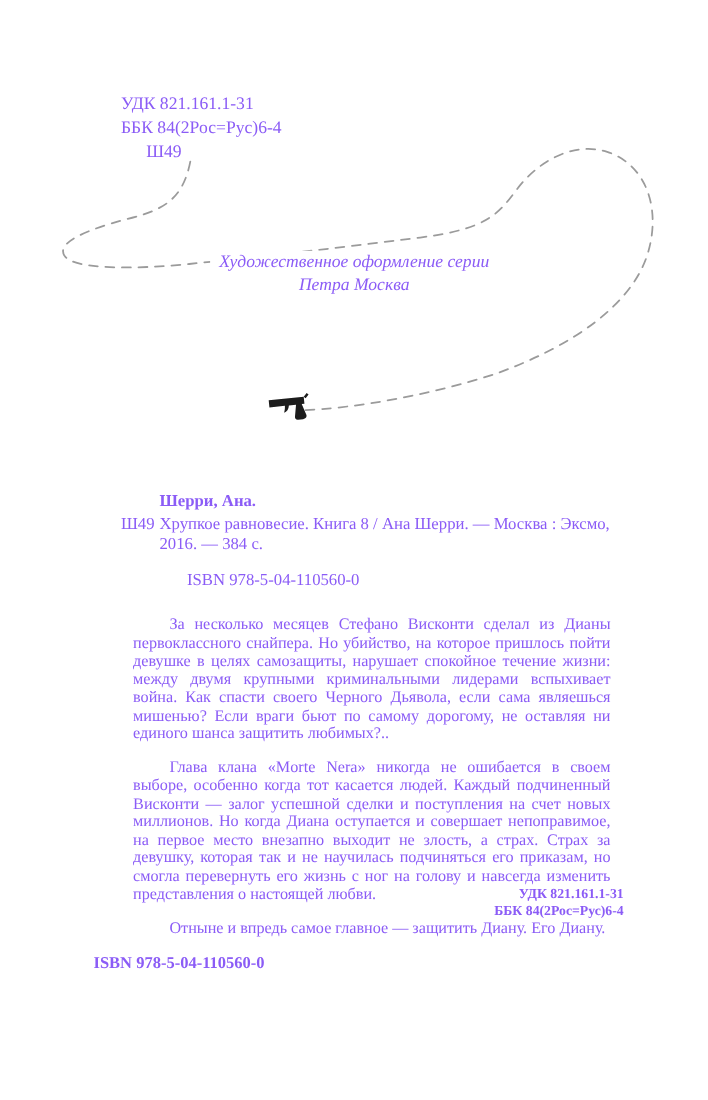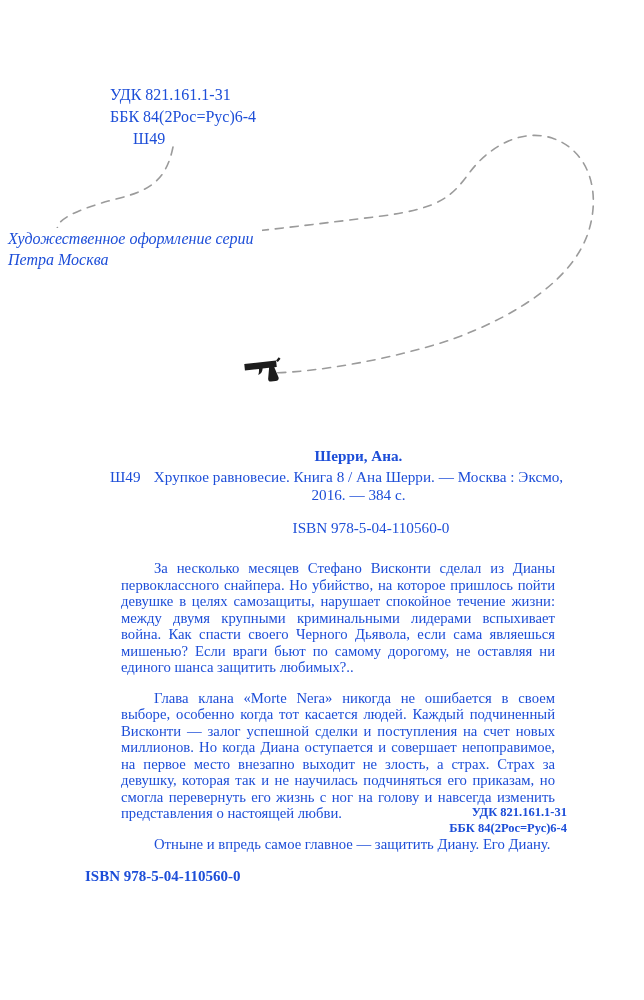--- a/index.html
+++ b/index.html
@@ -1,39 +1,39 @@
 <!DOCTYPE html>
 <html><head>
 <meta charset="utf-8">
 <style>
   html,body{margin:0;padding:0;background:#ffffff;}
   .page{
     position:relative;
     width:644px;height:1000px;
     background:#ffffff;
     font-family:"Liberation Serif","DejaVu Serif",serif;
-    color:#1d4ed8;
+    color:#8b5cf6;
     overflow:hidden;
   }
   .swirl-svg{position:absolute;left:0;top:0;z-index:0;}
   .top-codes{
     position:absolute;left:110px;top:84px;
     font-size:16px;line-height:22px;z-index:1;
   }
   .top-codes .code-line3{padding-left:23px;}
   .series-note{
     position:absolute;left:0;top:228px;width:644px;
-    font-style:italic;font-size:16px;line-height:21px;
+    text-align:center;font-style:italic;font-size:16px;line-height:21px;
     z-index:2;
   }
   .series-note .inner{display:inline-block;background:#ffffff;padding:0 8px;}
   .pistol{position:absolute;left:243px;top:356px;z-index:2;}
   .catalog{
     position:absolute;left:110px;top:447px;width:462px;
-    font-size:15.2px;line-height:18.5px;z-index:1;text-align:center;
+    font-size:15.2px;line-height:18.5px;z-index:1;
   }
   .catalog-author{font-weight:bold;margin-left:35px;}
   .catalog-entry{position:relative;margin-top:2px;}
   .catalog-code{position:absolute;left:0;top:0;}
   .catalog-desc{margin-left:35px;}
   .catalog-isbn{margin-left:60px;margin-top:14px;}
   .annotation{
     position:absolute;left:107px;top:546px;width:462px;
     font-size:14.7px;line-height:16.5px;text-align:justify;z-index:1;
   }

